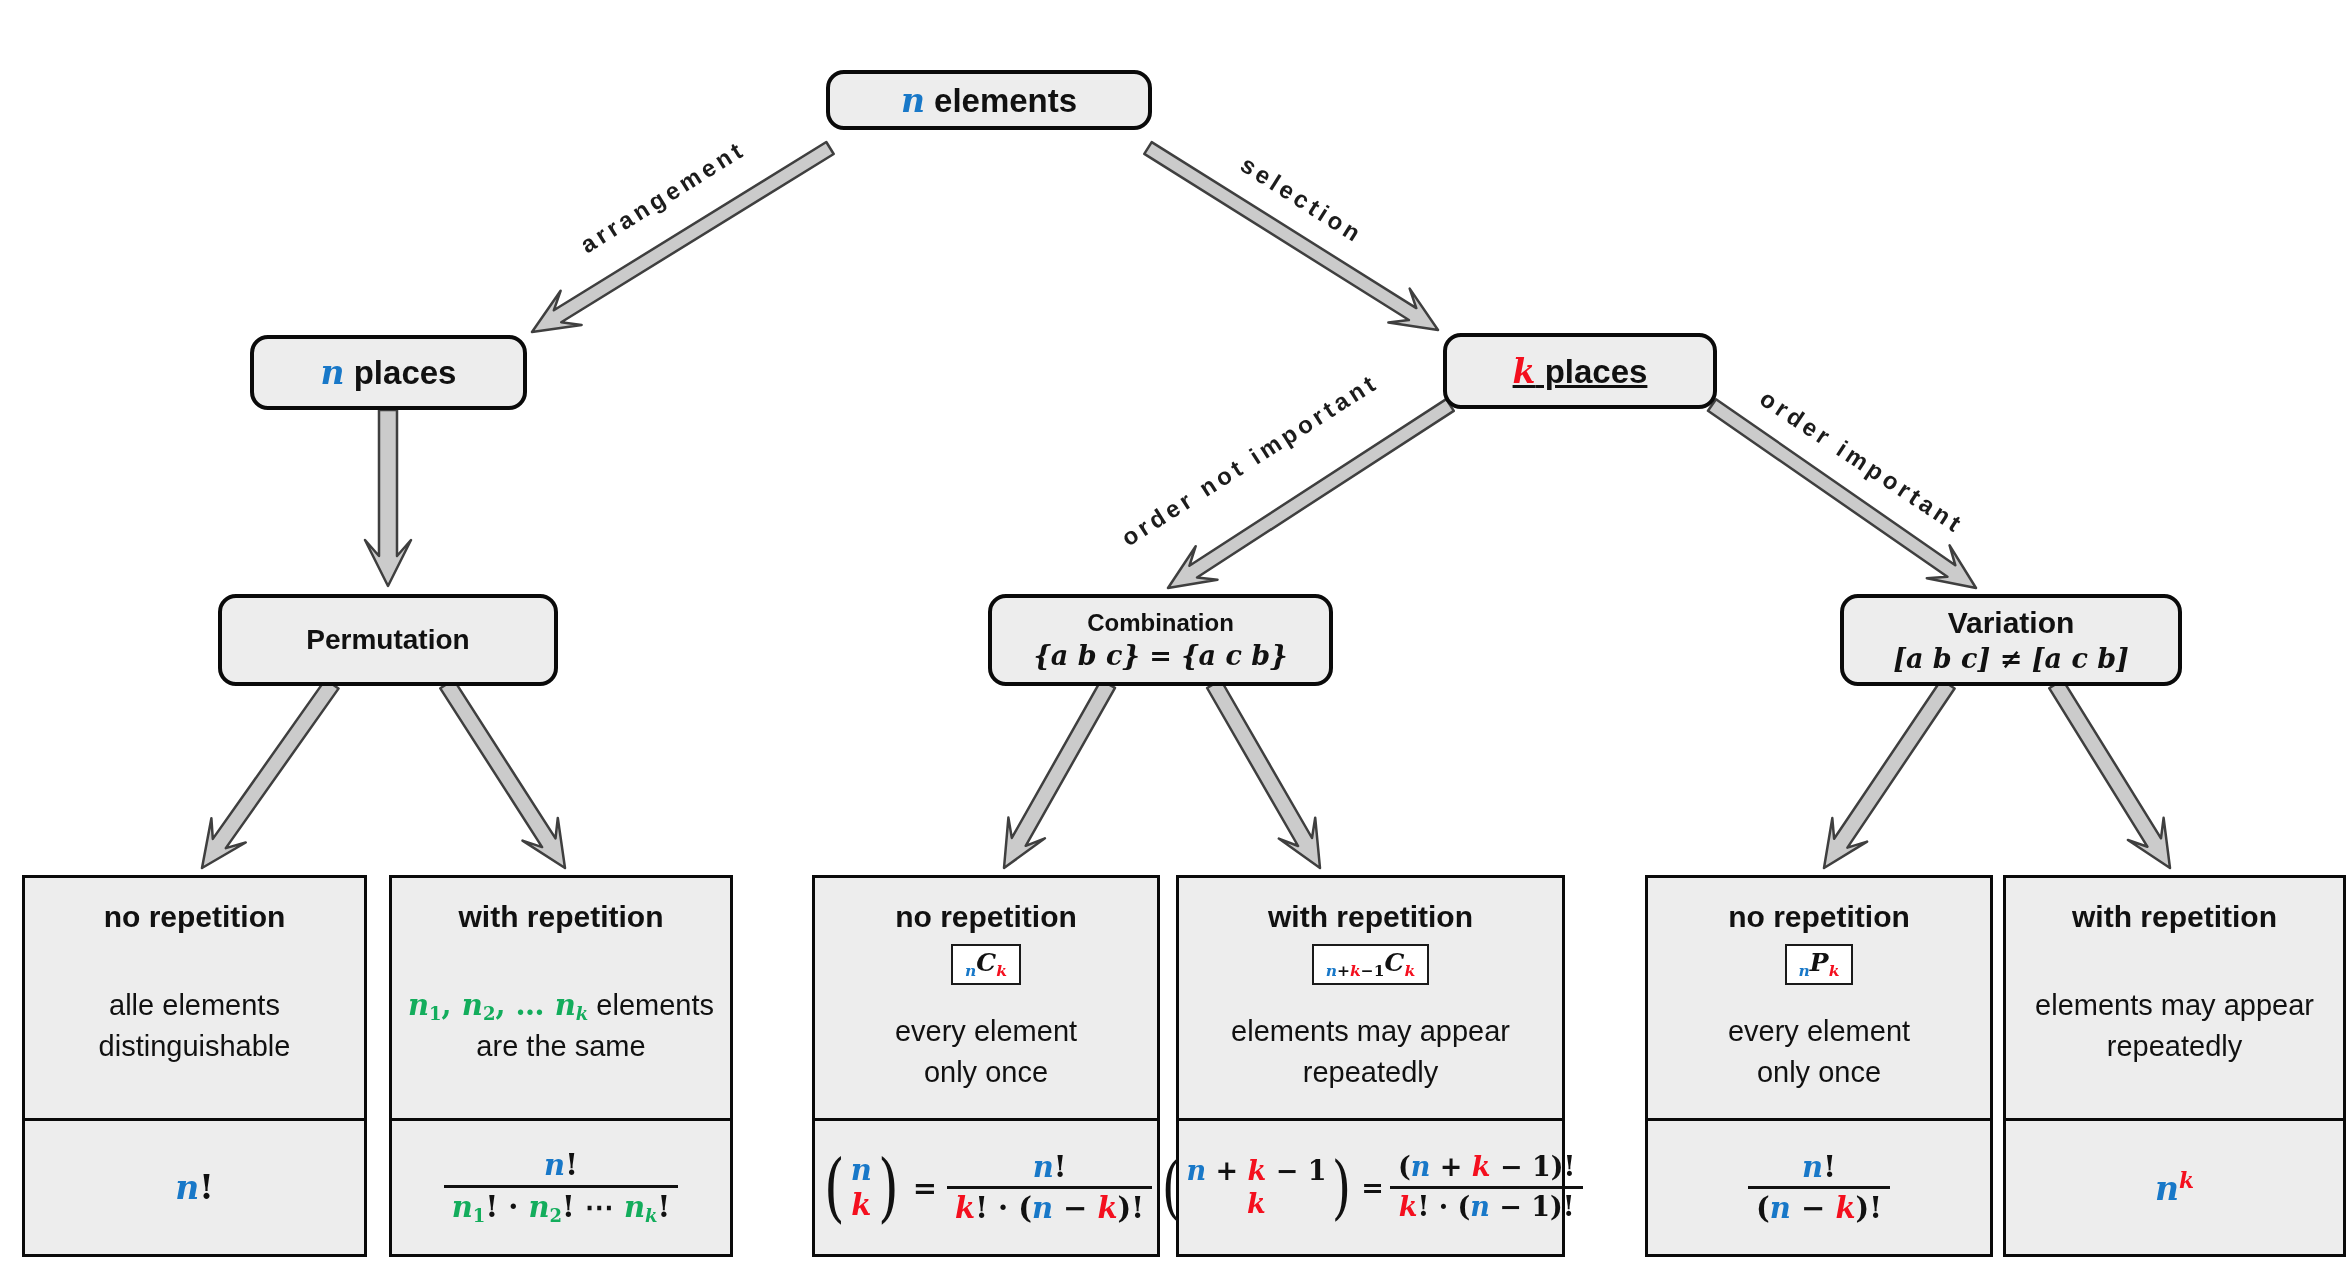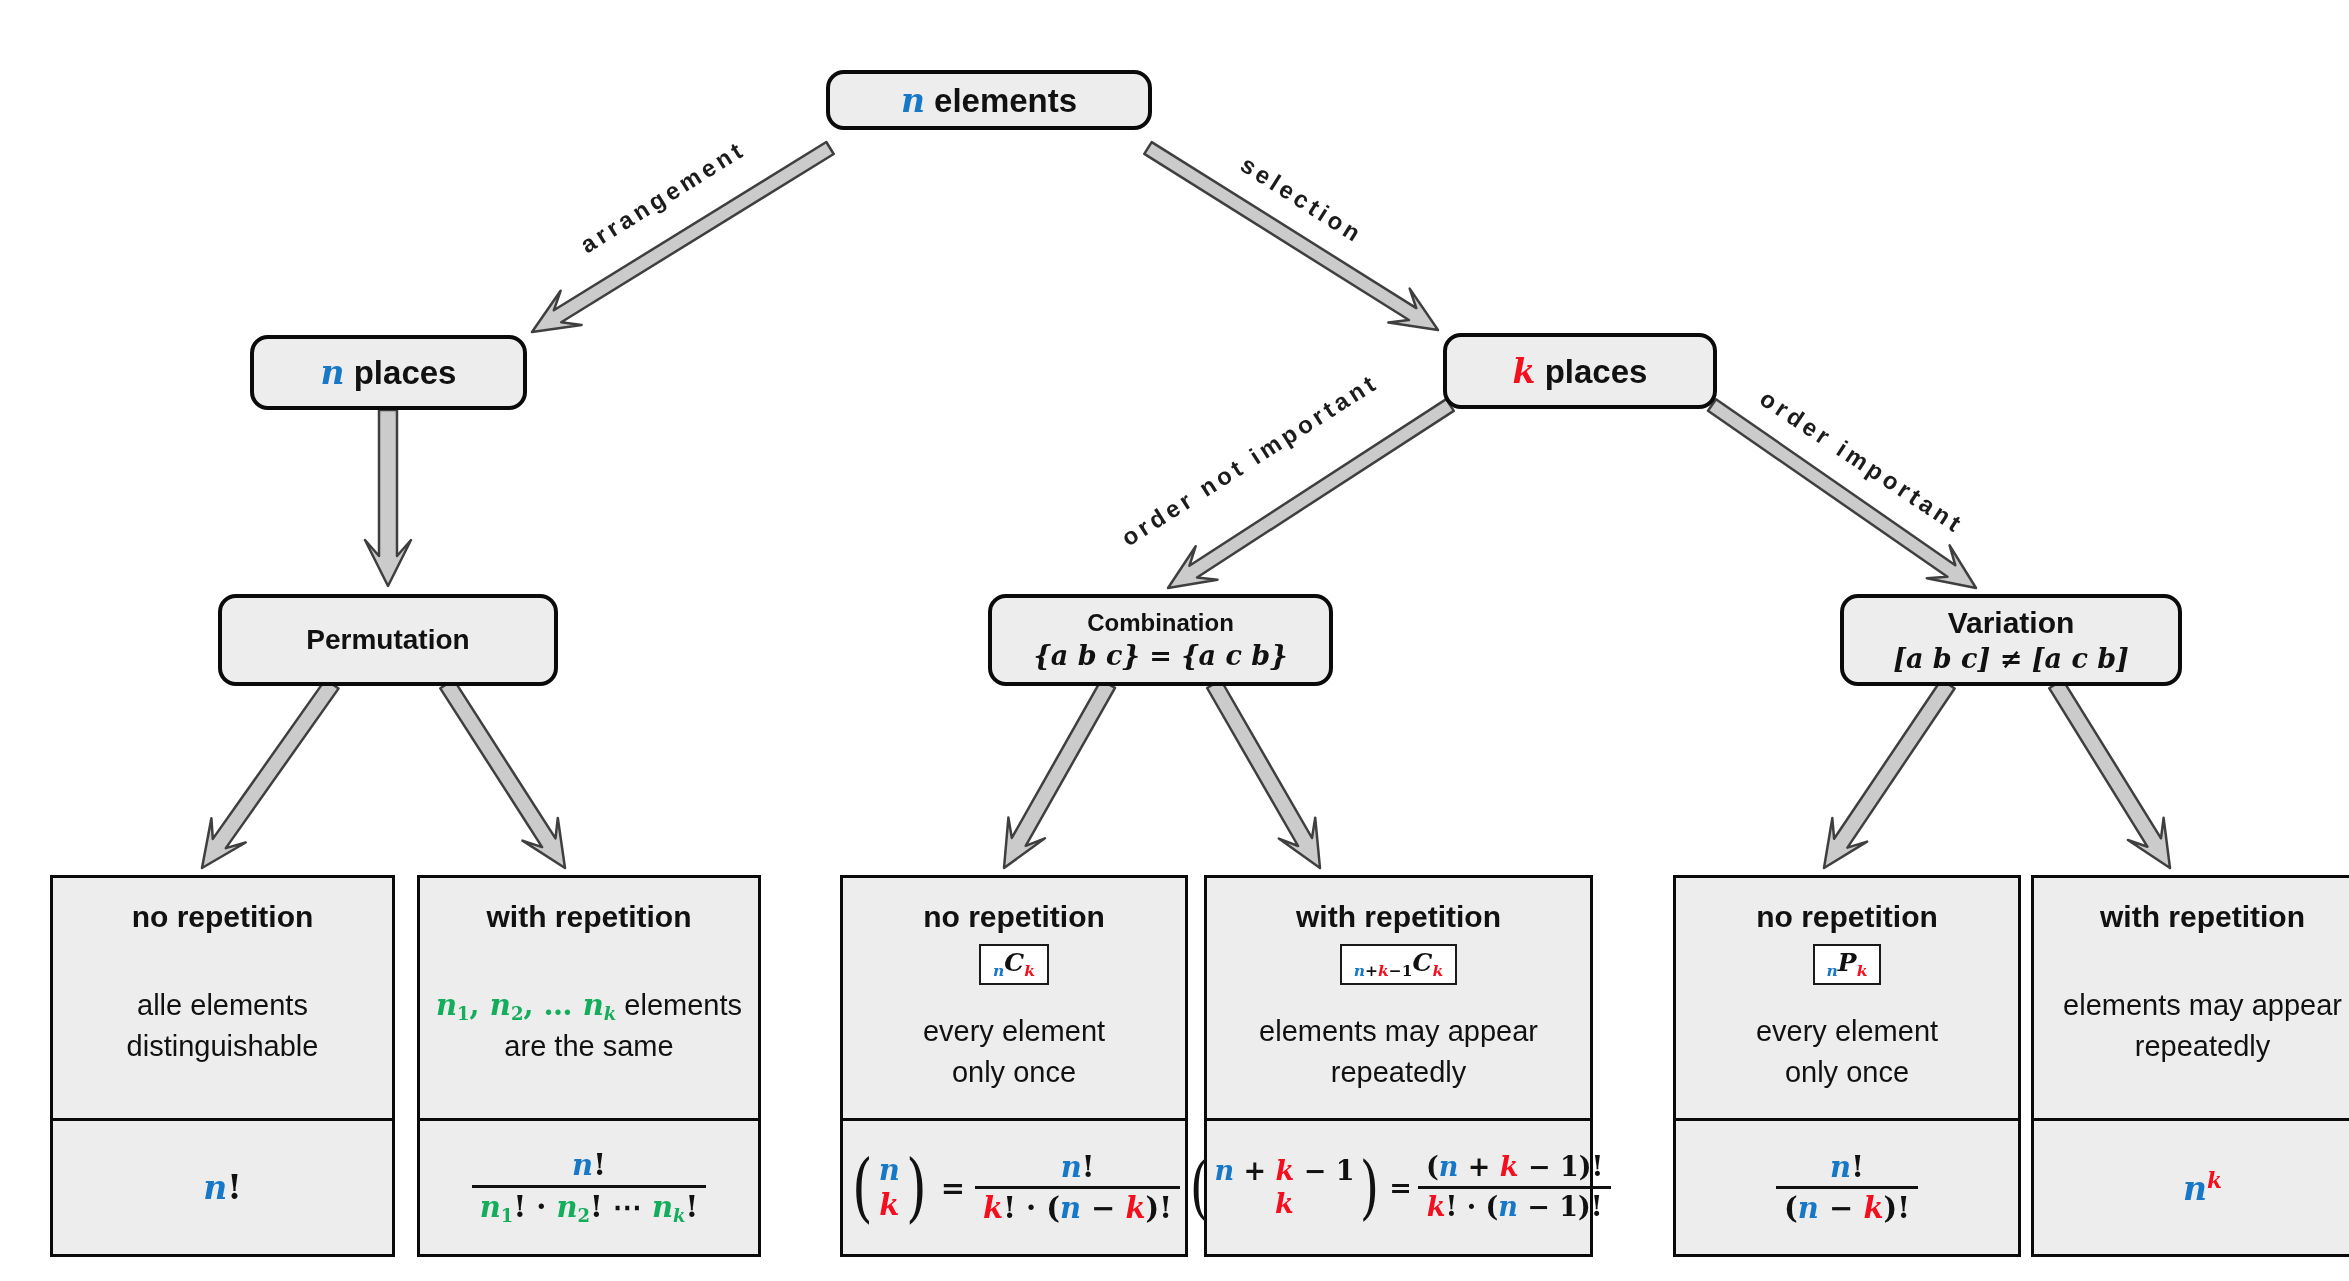--- a/index.html
+++ b/index.html
@@ -20,21 +20,21 @@
 
   
   .edge-label{
     position:absolute;z-index:1;transform:translate(-50%,-50%);
     font-size:24px;font-weight:bold;letter-spacing:4px;color:#1c1c1c;white-space:nowrap;
   }
 
   
   .card{
     position:absolute;top:875px;height:382px;z-index:2;background:#ededed;border:3px solid #0a0a0a;
-    box-sizing:border-box;display:flex;flex-direction:column;margin-left:28px;
+    box-sizing:border-box;display:flex;flex-direction:column;
   }
   .card-top{
     flex:0 0 243px;border-bottom:3px solid #0a0a0a;
     display:flex;flex-direction:column;align-items:center;padding-top:22px;box-sizing:border-box;
   }
   .card-title{font-size:30px;font-weight:bold;}
   .badge{
     margin-top:10px;border:2px solid #1a1a1a;background:#ffffff;
     padding:1px 12px 3px 12px;font-size:25px;line-height:1.25;white-space:nowrap;
   }
@@ -96,21 +96,21 @@
   <div class="edge-label" style="left:1250px;top:460px;transform:translate(-50%,-50%) rotate(-32.5deg);">order not important</div>
   <div class="edge-label" style="left:1862px;top:462px;transform:translate(-50%,-50%) rotate(33.5deg);">order important</div>
 
   <div class="node" style="left:826px;top:70px;width:326px;height:60px;">
     <div class="node-label"><span class="tok c-b">n</span><span class="tok sans bd"> elements</span></div>
   </div>
 
   <div class="node" style="left:250px;top:335px;width:277px;height:75px;">
     <div class="node-label"><span class="tok c-b">n</span><span class="tok sans bd"> places</span></div>
   </div>
-  <div class="node" style="left:1443px;top:333px;width:274px;height:76px;">
+  <div class="node" style="left:1443px;top:333px;width:274px;height:76px;text-decoration:underline;">
     <div class="node-label"><span class="tok c-r">k</span><span class="tok sans bd"> places</span></div>
   </div>
 
   <div class="node" style="left:218px;top:594px;width:340px;height:92px;">
     <div class="node-label" style="font-size:28px;">Permutation</div>
   </div>
   <div class="node" style="left:988px;top:594px;width:345px;height:92px;">
     <div class="node-label" style="font-size:24px;">Combination</div>
     <div class="node-sub"><span class="tok lt">{a b c} = {a c b}</span></div>
   </div>

